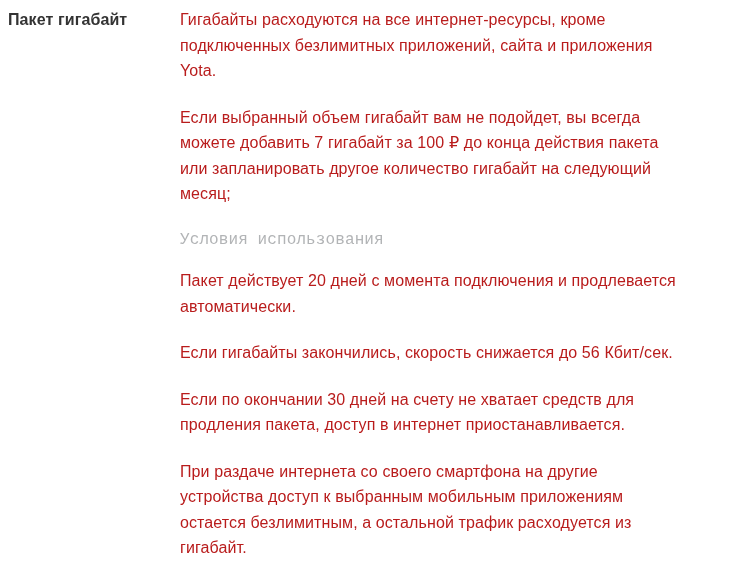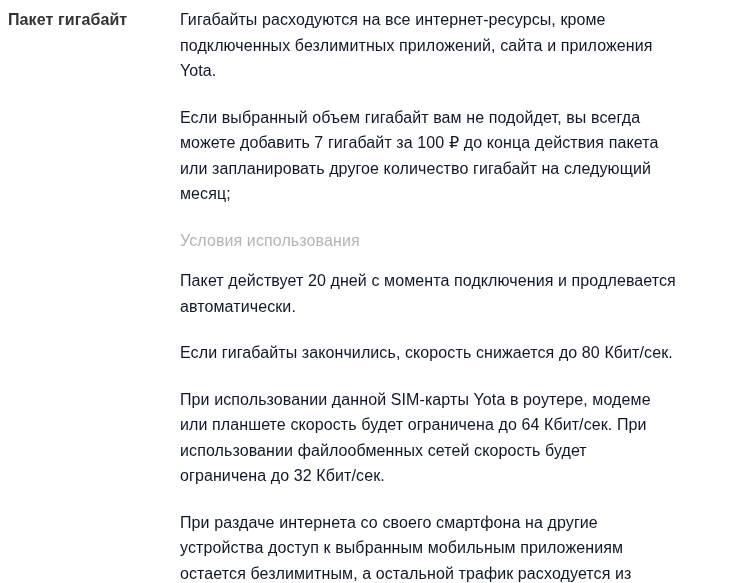--- a/index.html
+++ b/index.html
@@ -31,41 +31,42 @@
     color: #333333;
     letter-spacing: 0.1px;
   }
   .text-col {
     flex: 1 1 auto;
     max-width: 497px;
   }
   .text-col p {
     font-size: 16px;
     line-height: 25.5px;
-    color: #0f172a;
+    color: #b91c1c;
     margin-bottom: 21px;
     letter-spacing: 0.1px;
   }
   .text-col p.muted {
     color: #b2b4b6;
     margin-bottom: 15px;
+    font-family: Liberation Mono, monospace;
   }
   .text-col p:last-child { margin-bottom: 0; }
 </style>
 </head>
 <body>
 
 <div class="page">
   <div class="row">
     <div class="label-col">
       <div class="term-label">Пакет гигабайт</div>
     </div>
     <div class="text-col">
       <p>Гигабайты расходуются на все интернет-ресурсы, кроме подключенных безлимитных приложений, сайта и приложения Yota.</p>
       <p>Если выбранный объем гигабайт вам не подойдет, вы всегда можете добавить 7 гигабайт за 100 ₽ до конца действия пакета или запланировать другое количество гигабайт на следующий месяц;</p>
       <p class="muted">Условия использования</p>
       <p>Пакет действует 20 дней с момента подключения и продлевается автоматически.</p>
-      <p>Если гигабайты закончились, скорость снижается до 80 Кбит/сек.</p>
-      <p>При использовании данной SIM-карты Yota в роутере, модеме или планшете скорость будет ограничена до 64 Кбит/сек. При использовании файлообменных сетей скорость будет ограничена до 32 Кбит/сек.</p>
+      <p>Если гигабайты закончились, скорость снижается до 56 Кбит/сек.</p>
+      <p>Если по окончании 30 дней на счету не хватает средств для продления пакета, доступ в интернет приостанавливается.</p>
       <p>При раздаче интернета со своего смартфона на другие устройства доступ к выбранным мобильным приложениям остается безлимитным, а остальной трафик расходуется из гигабайт.</p>
     </div>
   </div>
 </div>
 
 </body></html>

